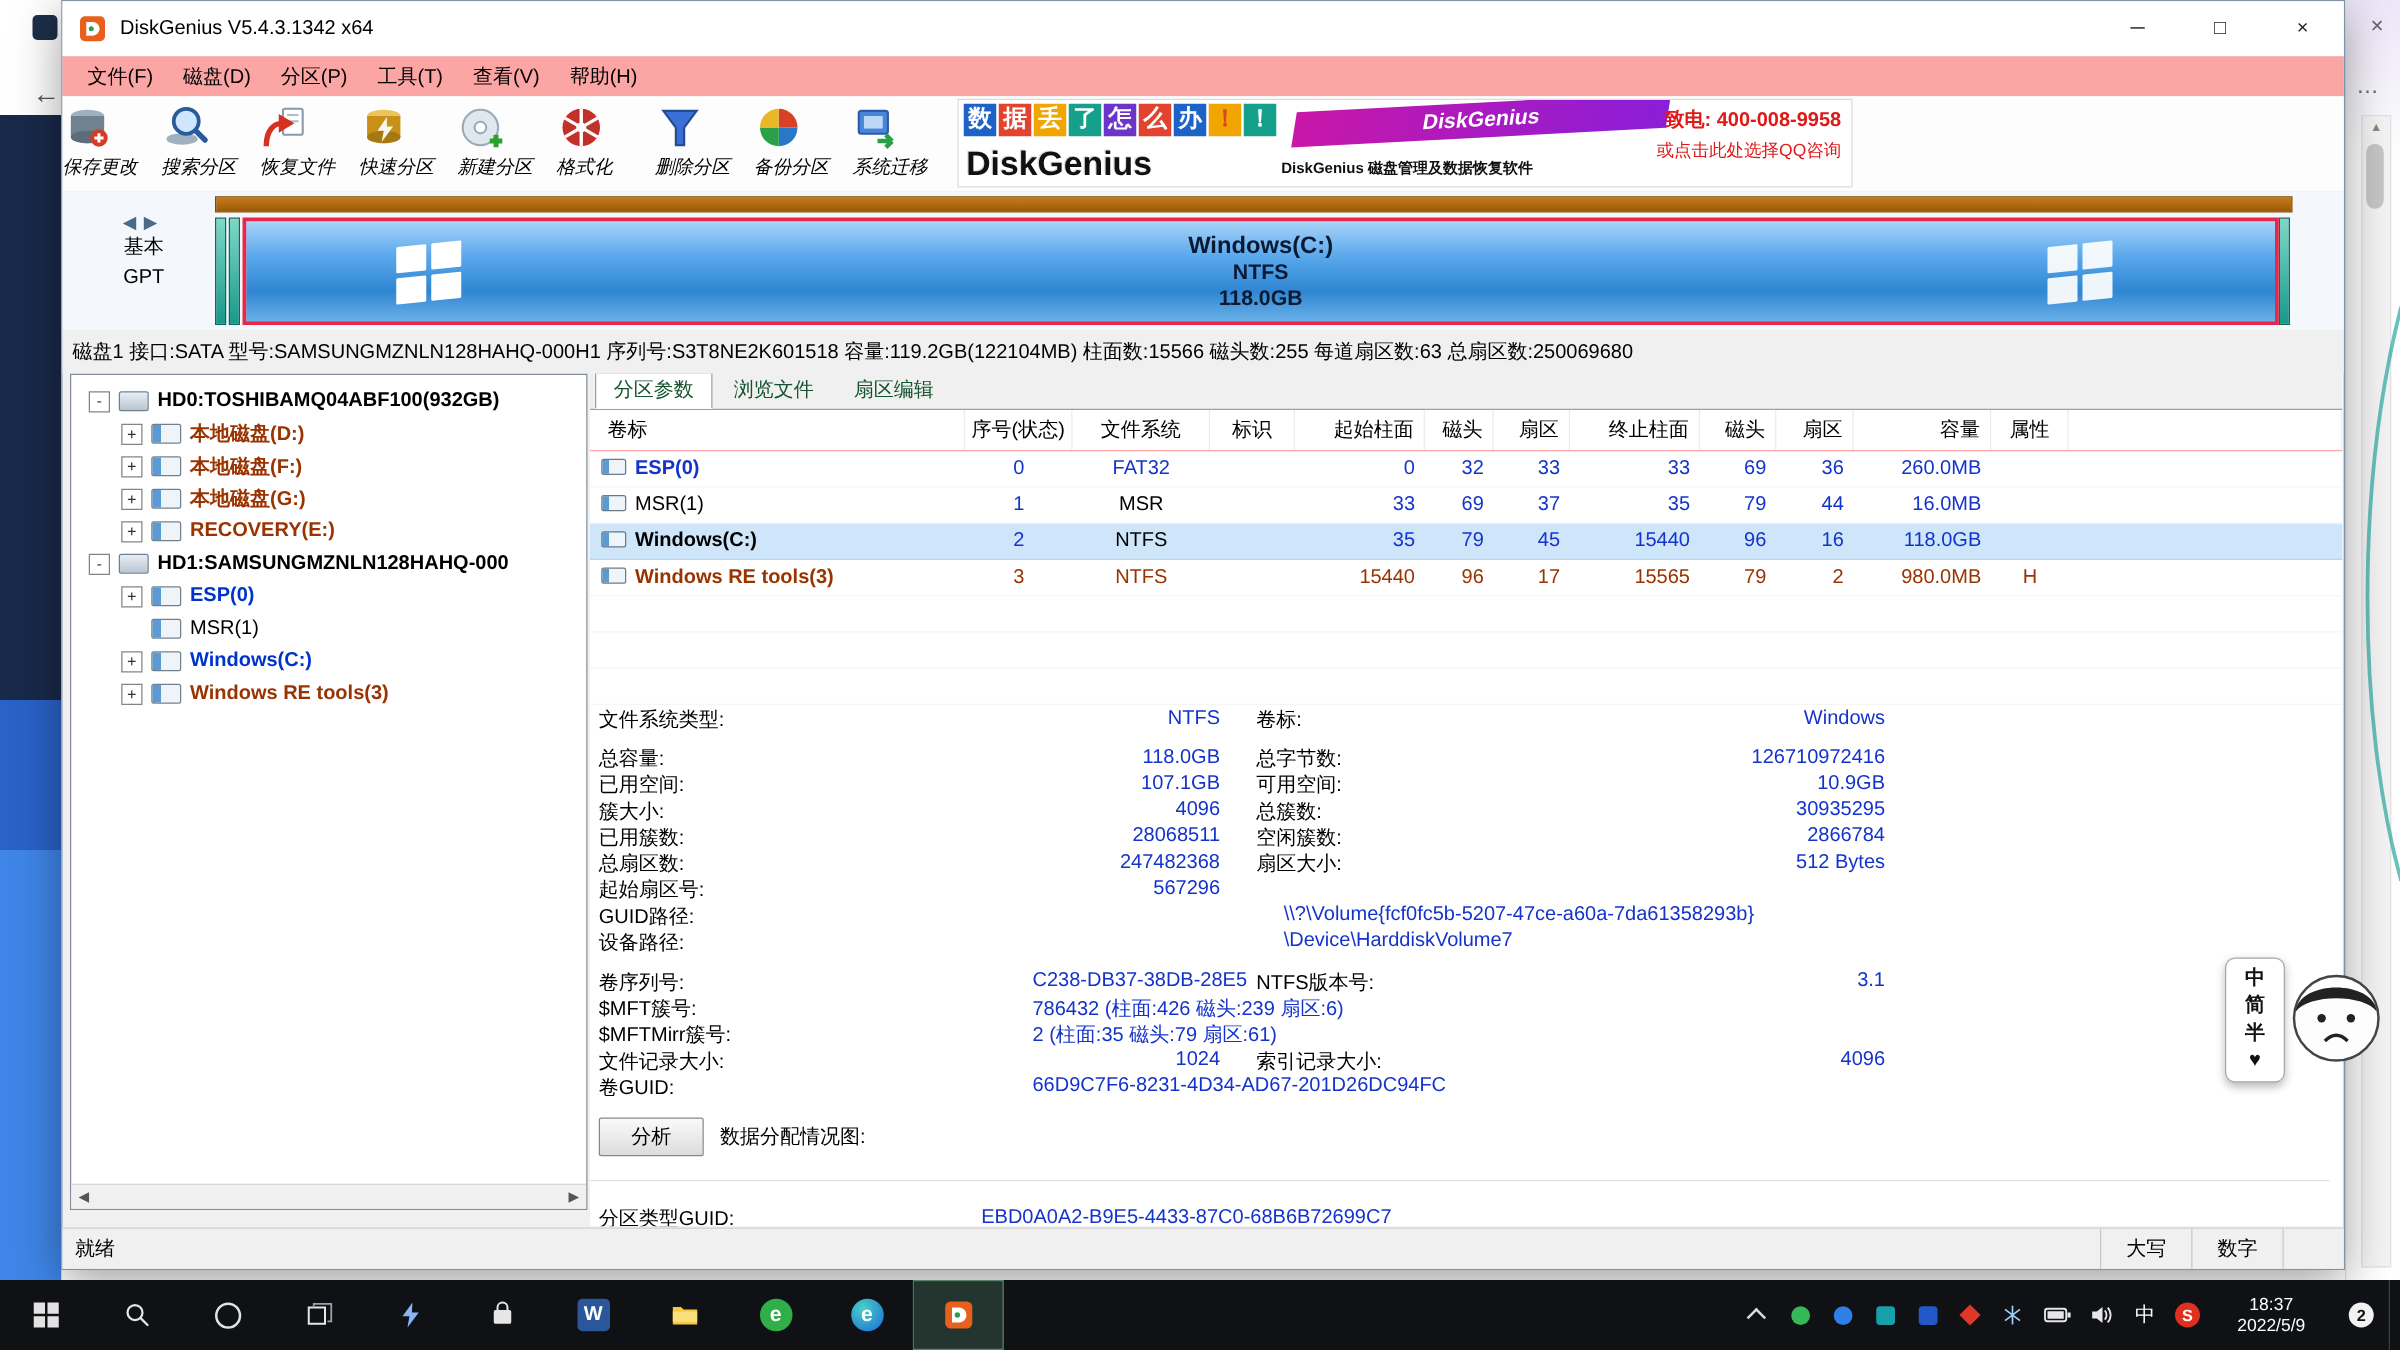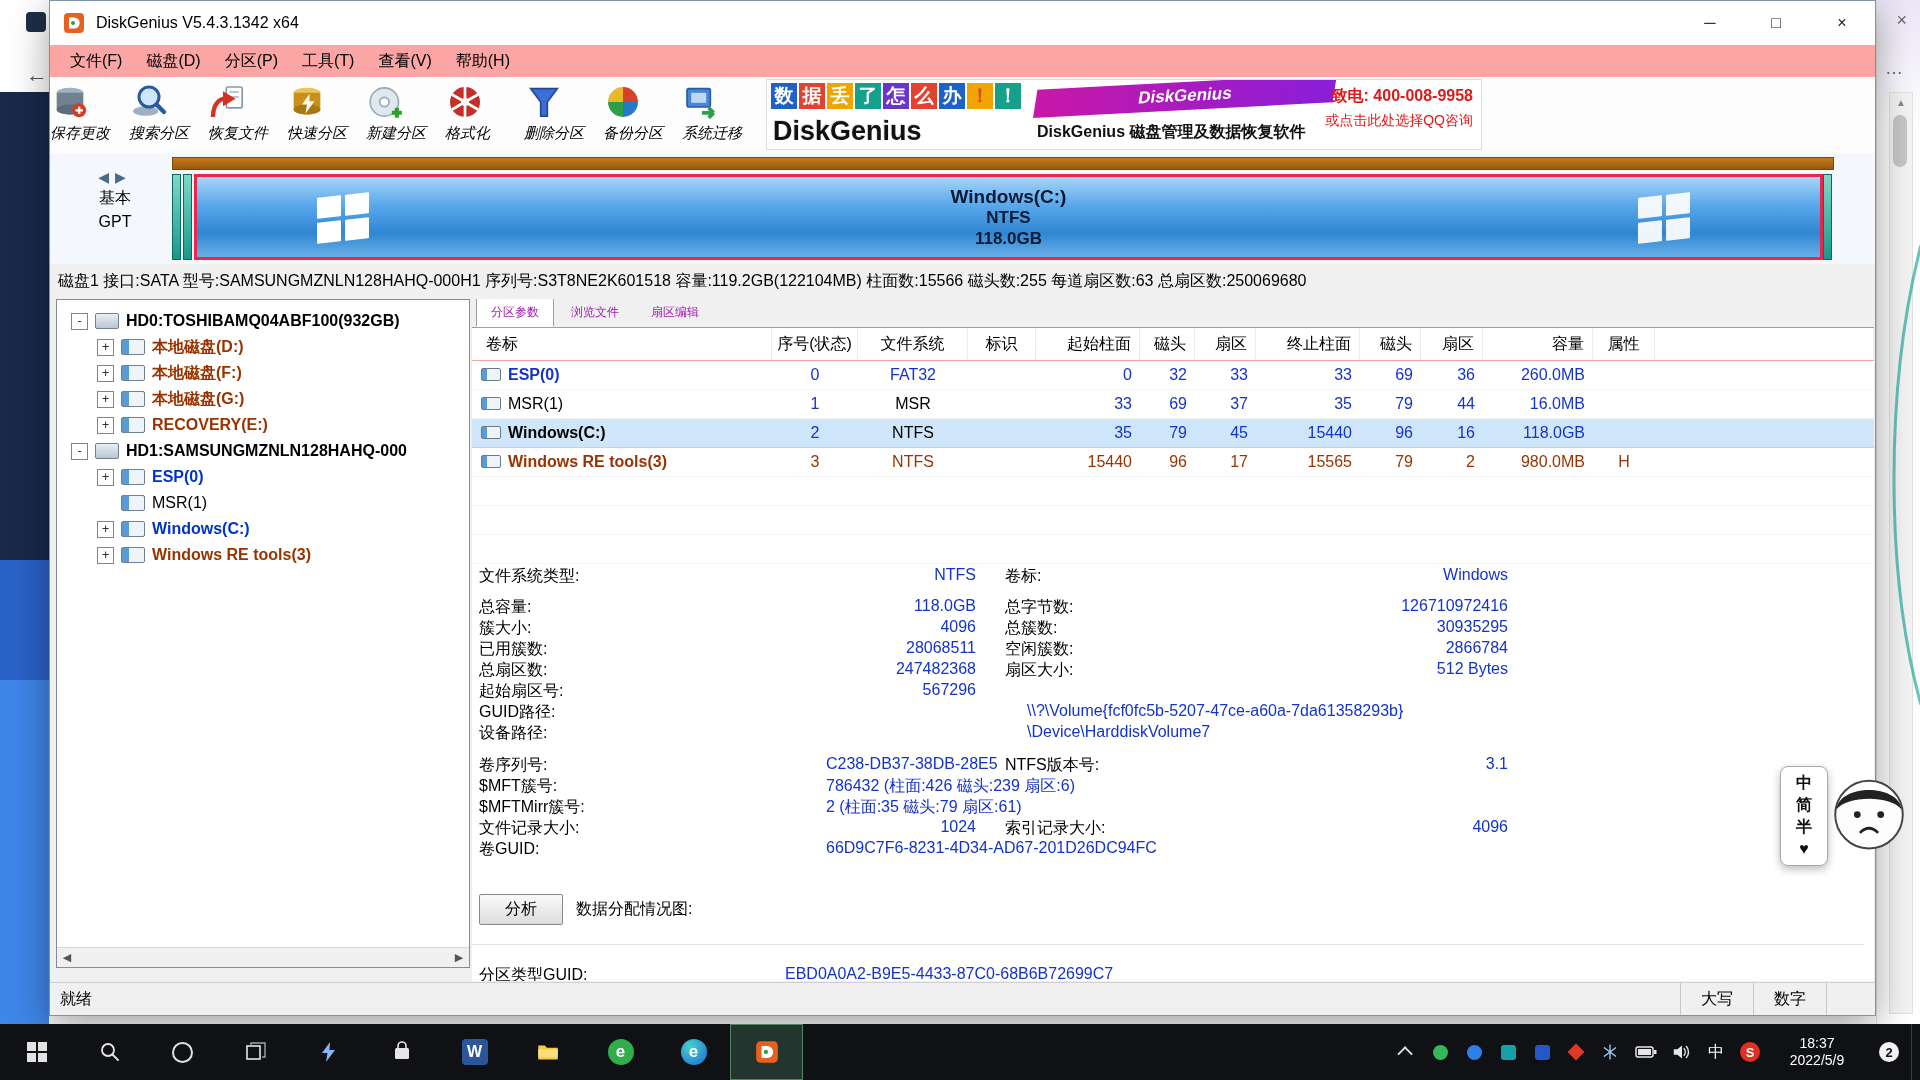--- a/index.html
+++ b/index.html
@@ -47,21 +47,21 @@
   .ad-tile:nth-child(1){background:#1e62c8;}.ad-tile:nth-child(2){background:#e2432e;}
   .ad-tile:nth-child(3){background:#f0a500;}.ad-tile:nth-child(4){background:#14a08a;}
   .ad-tile:nth-child(5){background:#6a35c8;}.ad-tile:nth-child(6){background:#e2432e;}
   .ad-tile:nth-child(7){background:#1e62c8;}.ad-tile:nth-child(8){background:#f0a500;color:#d42;}
   .ad-tile:nth-child(9){background:#14a08a;color:#fff;}
   .ad-brand{position:absolute;left:6px;bottom:2px;font-size:27px;font-weight:bold;color:#111;
     text-shadow:1px 1px 0 #fff,-1px -1px 0 #ddd;}
   .ad-ribbon{position:absolute;left:268px;top:2px;width:300px;height:28px;line-height:28px;text-align:center;
     background:linear-gradient(90deg,#c817a8,#8a1ed8);color:#fff;font-weight:bold;font-size:17px;
     transform:rotate(-3deg) skewX(-12deg);}
-  .ad-sub{position:absolute;left:258px;bottom:6px;font-size:16px;font-weight:bold;color:#111;margin-left:12px;}
+  .ad-sub{position:absolute;left:258px;bottom:6px;font-size:12px;font-weight:bold;color:#111;}
   .ad-phone{position:absolute;right:8px;top:6px;color:#e01818;font-weight:bold;font-size:16px;}
   .ad-qq{position:absolute;right:8px;top:32px;color:#e01818;font-size:14px;}
 
   
   .diskbar{position:absolute;left:0;top:152px;right:0;height:111px;background:#f4f8fc;}
   .db-nav{position:absolute;left:28px;top:16px;width:74px;text-align:center;}
   .db-arrows{font-size:14px;color:#4a6a8a;letter-spacing:6px;}
   .db-type{font-size:16px;line-height:22px;margin-top:2px;}
   .db-graph{position:absolute;left:122px;top:4px;width:1662px;height:104px;}
   .db-top{position:absolute;left:0;top:0;width:100%;height:13px;background:linear-gradient(#c87a1e,#9a5a08);
@@ -100,21 +100,21 @@
   .t-black{color:#000;}.t-maroon{color:#993300;}.t-blue{color:#0033cc;}
   .t-reg{font-weight:normal;}
   .tree-scroll{position:absolute;left:0;right:0;bottom:0;height:19px;background:#f0f0f0;border-top:1px solid #d8d8d8;
     display:flex;justify-content:space-between;align-items:center;font-size:11px;color:#555;}
   .ts-btn{width:20px;text-align:center;}
 
   
   .rpanel{position:absolute;left:422px;top:298px;width:1402px;height:682px;background:#fff;overflow:hidden;}
   .tabsrow{position:absolute;left:0;top:0;right:0;height:29px;background:#f0f0f0;border-bottom:1px solid #9aa0a8;
     display:flex;align-items:flex-end;padding-left:4px;box-sizing:border-box;}
-  .tab{height:27px;line-height:27px;padding:0 14px;margin-right:2px;font-size:12px;color:#a21caf;border:1px solid transparent;}
+  .tab{height:27px;line-height:27px;padding:0 14px;margin-right:2px;font-size:16px;color:#14532d;border:1px solid transparent;}
   .tab.active{background:#fff;border:1px solid #9aa0a8;border-bottom:1px solid #fff;}
 
   .ptable{position:absolute;left:0;top:29px;right:0;
     --cols:300px 86px 110px 68px 104px 55px 61px 104px 61px 62px 110px 62px 1fr;}
   .phead{display:grid;grid-template-columns:var(--cols);height:32px;align-items:center;border-bottom:1px solid #fca5a5;background:#fff;}
   .hc{font-size:16px;height:100%;display:flex;align-items:center;justify-content:center;border-right:1px solid #ececec;box-sizing:border-box;}
   .hc.first{justify-content:flex-start;padding-left:14px;}
   .hc.r{justify-content:flex-end;padding-right:8px;}
   .prow{display:grid;grid-template-columns:var(--cols);height:28px;align-items:center;border-bottom:1px solid #f5f5f5;}
   .pc{font-size:16px;overflow:hidden;white-space:nowrap;}
@@ -537,20 +537,26 @@
             <span class="dl2">卷标:</span>
             <span class="dv2">Windows</span>
           </div>
         <div class="drow gapA">
             <span class="dl1">总容量:</span>
             <span class="dv1">118.0GB</span>
             <span class="dl2">总字节数:</span>
             <span class="dv2">126710972416</span>
           </div>
         <div class="drow">
+            <span class="dl1">已用空间:</span>
+            <span class="dv1">107.1GB</span>
+            <span class="dl2">可用空间:</span>
+            <span class="dv2">10.9GB</span>
+          </div>
+        <div class="drow">
             <span class="dl1">簇大小:</span>
             <span class="dv1">4096</span>
             <span class="dl2">总簇数:</span>
             <span class="dv2">30935295</span>
           </div>
         <div class="drow">
             <span class="dl1">已用簇数:</span>
             <span class="dv1">28068511</span>
             <span class="dl2">空闲簇数:</span>
             <span class="dv2">2866784</span>

